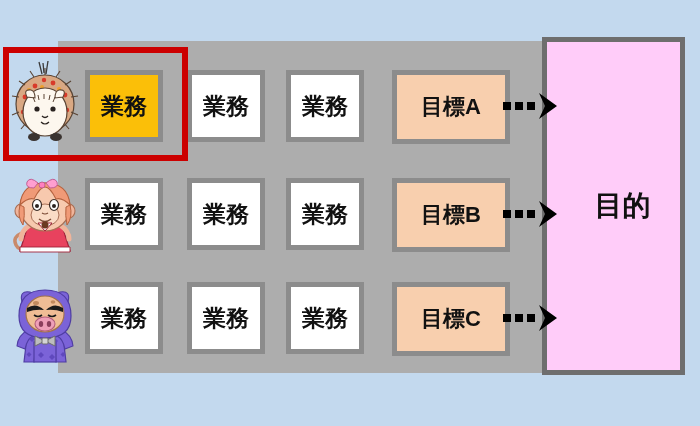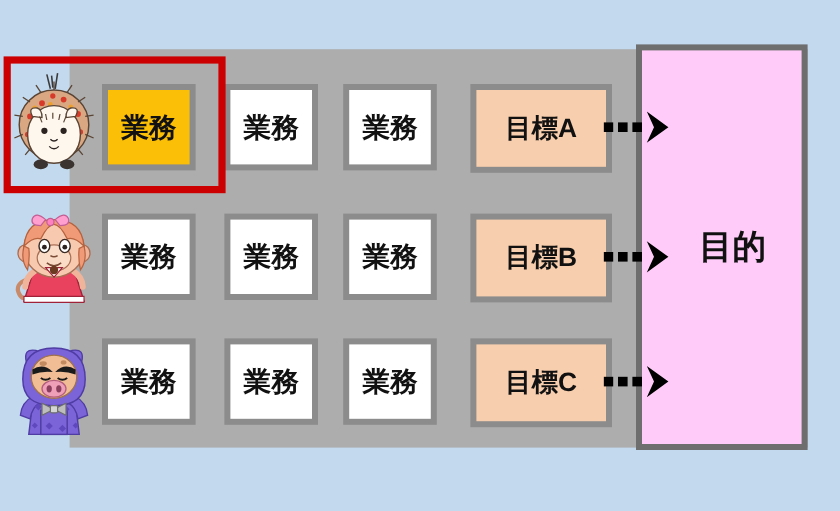--- a/index.html
+++ b/index.html
@@ -60,21 +60,21 @@
 
   
   .c1{left:27px;}
   .c2{left:129px;}
   .c3{left:228px;}
   .c4{left:322px;}
 
   
   .purpose{
     position:absolute;
-    left:472px;top:-4px;
+    left:484px;top:-4px;
     width:143px;height:338px;
     background:#6e6e6e;
     padding:5px;
     box-sizing:border-box;
   }
   .purpose .inner{
     width:100%;height:100%;
     background:#ffccf9;
     display:flex;align-items:center;justify-content:center;
   }

